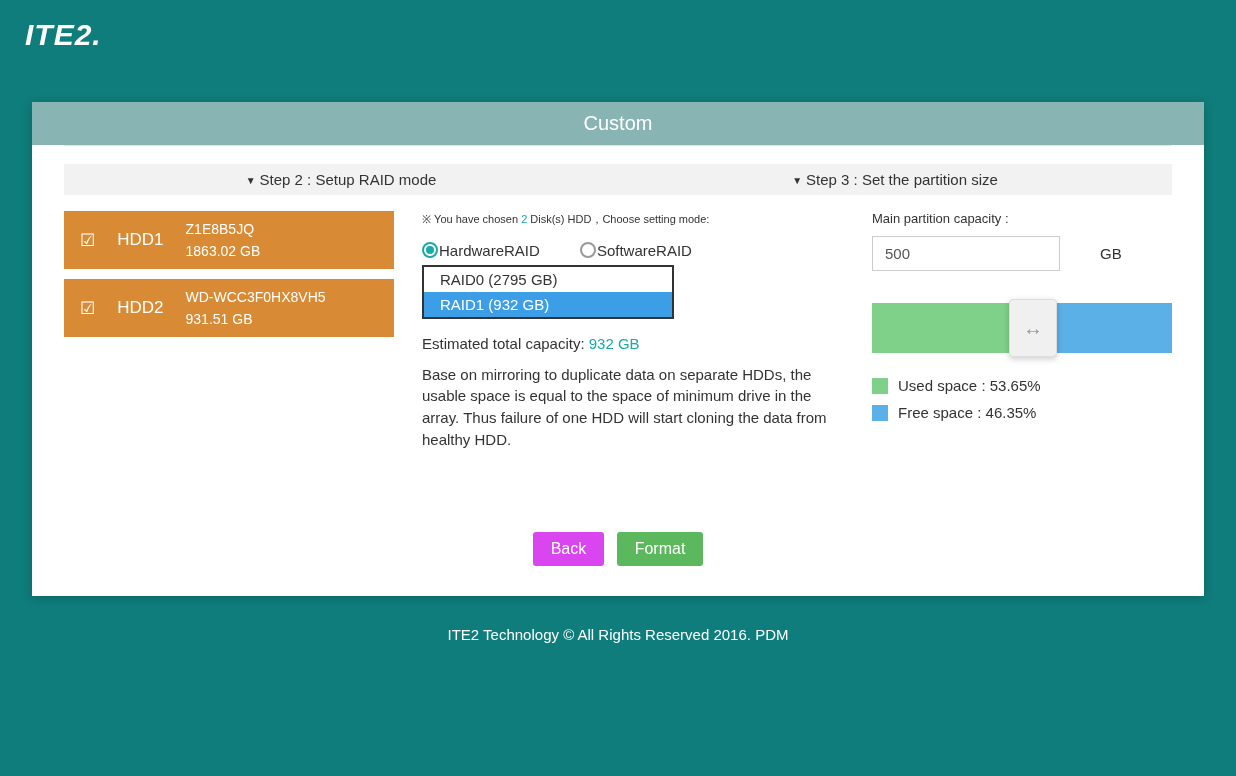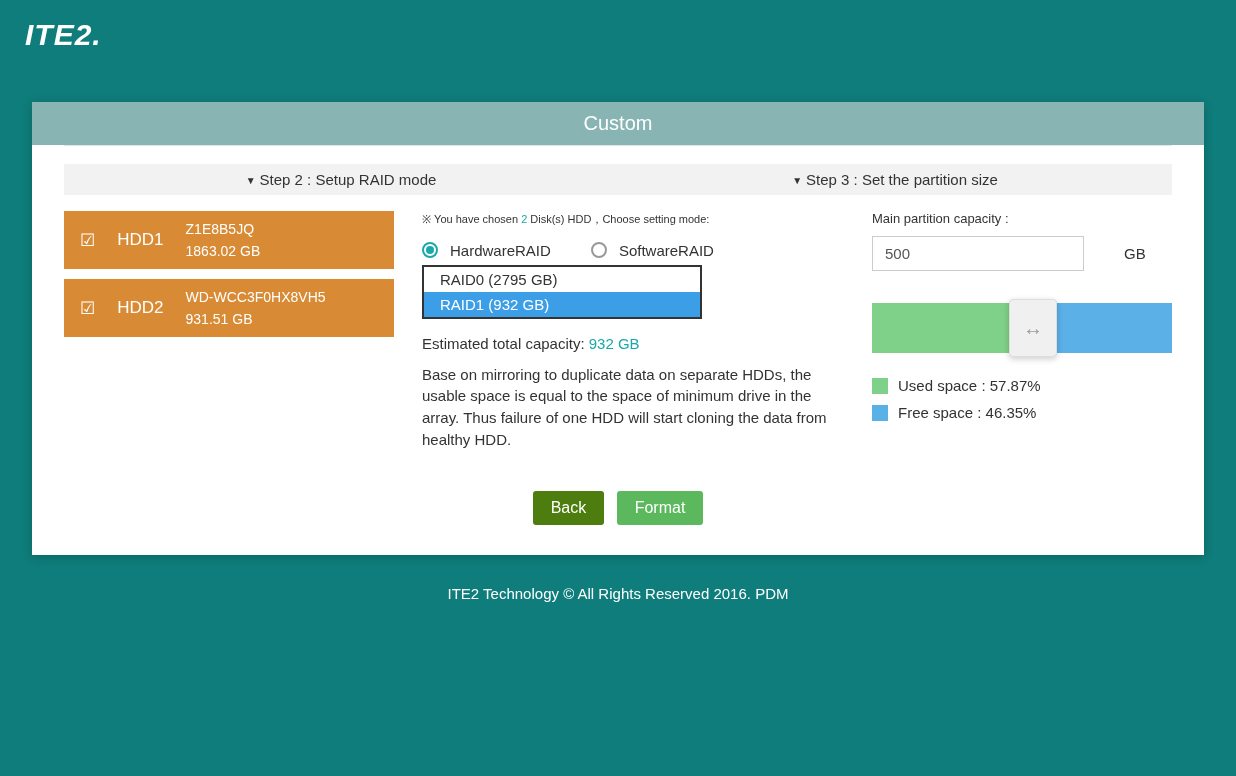--- a/index.html
+++ b/index.html
@@ -91,45 +91,45 @@
 .hdd-check {
   font-size: 17px;
 }
 .hdd-title {
   font-size: 17px;
 }
 .hdd-meta { display: flex; flex-direction: column; gap: 6px; font-size: 14px; }
 .col2-text { font-size: 11px; color: #333; line-height: 1.5; }
 .teal { color: #1aa9a9; }
 .radio-row { margin: 14px 0 6px 0; display: flex; gap: 40px; align-items: center; }
-.radio-item { display: flex; align-items: center; gap: 12px; font-size: 15px; }
+.radio-item { display: flex; align-items: center; gap: 1px; font-size: 15px; }
 .radio {
   width: 16px; height: 16px; border-radius: 50%;
   border: 2px solid #999; position: relative; display:inline-block;
 }
 .radio.checked { border-color: #1aa9a9; }
 .radio.checked::after {
   content: ""; position: absolute; top: 2px; left: 2px;
   width: 8px; height: 8px; background: #1aa9a9; border-radius: 50%;
 }
 .raid-select {
   border: 2px solid #333;
-  width: 280px;
+  width: 252px;
 }
 .raid-option {
   padding: 4px 16px; font-size: 15px; color:#333;
 }
 .raid-option.selected { background: #3d9ee8; color: #fff; }
 .capacity-line { margin-top: 16px; font-size: 15px; }
 .describe { margin-top: 12px; font-size: 15px; line-height: 1.45; }
 .cap-label { font-size: 13px; margin-bottom: 10px; display:block; }
 .cap-input-row { display:flex; align-items:center; gap:12px; }
 .cap-input {
   border: 1px solid #ccc; padding: 8px 12px; font-size: 15px;
-  width: 212px; color:#555;
+  width: 188px; color:#555;
 }
 .unit { font-size: 15px; margin-left: 28px; }
 .usage-bar {
   position: relative; height: 50px; margin-top: 32px;
   display:flex;
 }
 .usage-used { background: #7fd088; height:100%; }
 .usage-free { background: #5bb0e8; height:100%; }
 .usage-handle {
   position:absolute; top:-4px; width:48px; height:58px;
@@ -143,21 +143,21 @@
 .swatch { width:16px; height:16px; }
 .swatch.green{ background:#7fd088;} .swatch.blue{ background:#5bb0e8;}
 .button-row {
   text-align:center; padding: 40px 0 18px 0;
 }
 .btn {
   display:inline-block; padding: 8px 18px; color:#fff;
   border:none; font-size:16px; border-radius:3px; margin: 0 4px;
   cursor:pointer;
 }
-.btn-back { background:#4d7c0f; }
+.btn-back { background:#d946ef;margin-top:41px; }
 .btn-format { background:#5cb85c; }
 .footer-spacer { height: 12px; }
 .footer {
   text-align:center; color:#fff; font-size:15px;
   padding-top: 30px;
 }
 .caret { font-size: 10px; vertical-align: 1px; margin-right:4px;}
 </style>
 </head>
 <body>
@@ -229,21 +229,21 @@
       <div class="usage-bar">
         <div class="usage-used" style="width:53.65%"></div>
         <div class="usage-free" style="width:46.35%"></div>
         <div class="usage-handle" style="left:calc(53.65% - 24px)">
           <span>↔</span>
         </div>
       </div>
       <div class="legend">
         <div class="legend-row">
           <span class="swatch green"></span>
-          <span>Used space : 57.87%</span>
+          <span>Used space : 53.65%</span>
         </div>
         <div class="legend-row">
           <span class="swatch blue"></span>
           <span>Free space : 46.35%</span>
         </div>
       </div>
     </div>
   </div>
 
   <div class="button-row">

